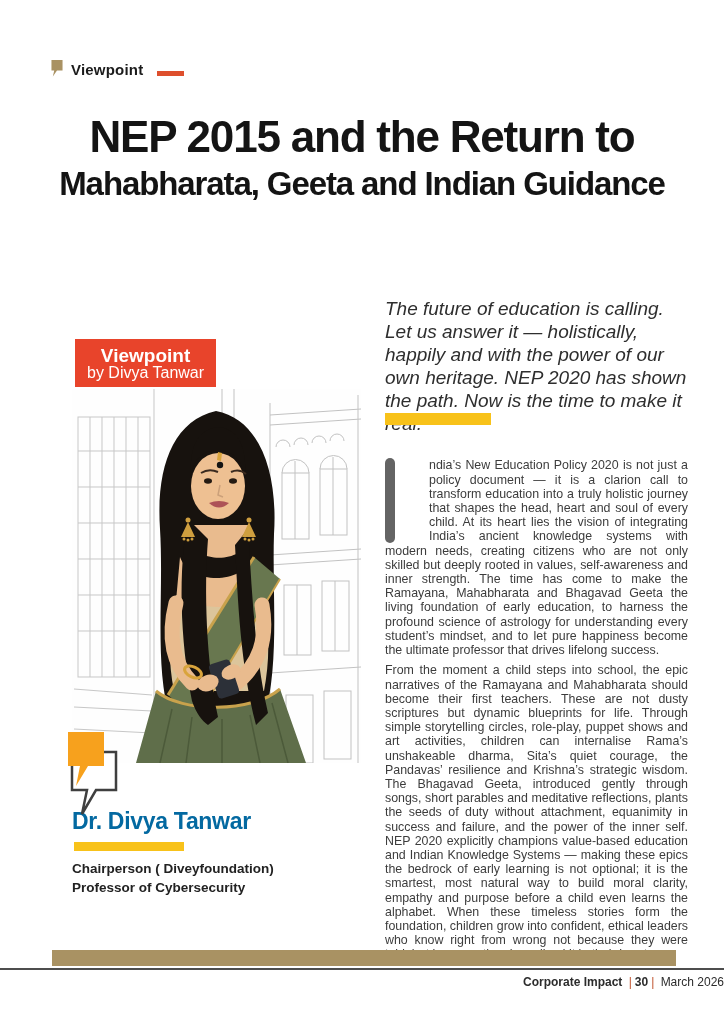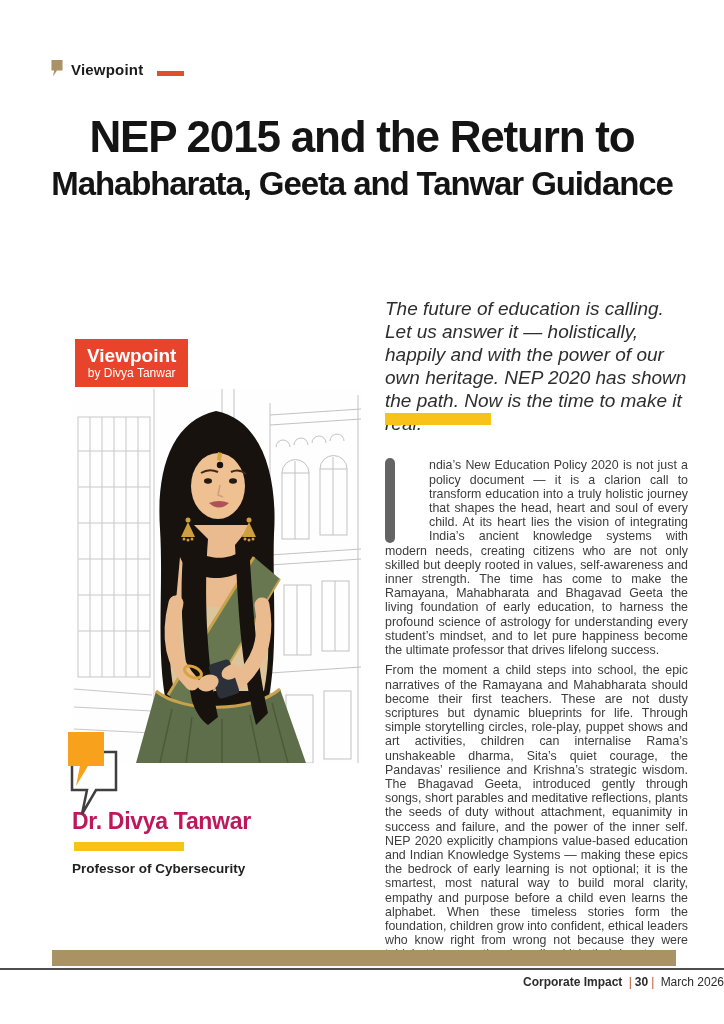--- a/index.html
+++ b/index.html
@@ -21,27 +21,27 @@
   .section-tag .label{font-size:15px;font-weight:bold;color:#1b1b1b;letter-spacing:0.2px;}
   .section-tag .dash{width:27px;height:5px;background:#de4f2d;margin-left:7px;margin-top:8px;}
   
   .headline{position:absolute;left:18px;right:18px;top:110px;text-align:center;color:#141414;}
   .headline .l1{font-size:44px;font-weight:bold;letter-spacing:-1.2px;line-height:54px;white-space:nowrap;}
   .headline .l2{font-size:33px;font-weight:bold;letter-spacing:-1.1px;line-height:40px;white-space:nowrap;}
   
   .badge{position:absolute;left:75px;top:339px;background:var(--accent_red);color:#fff;
     padding:6px 12px 7px 12px;text-align:center;z-index:3;}
   .badge .b-title{font-size:19px;font-weight:bold;line-height:21px;}
-  .badge .b-byline{font-size:12px;line-height:14px;}
+  .badge .b-byline{font-size:16px;line-height:14px;}
   
   .photo{position:absolute;left:72px;top:389px;width:289px;height:374px;z-index:1;background:#fff;}
   
   .quote-mark{position:absolute;left:64px;top:732px;z-index:4;}
   
-  .author-name{position:absolute;left:72px;top:808px;font-size:23px;font-weight:bold;letter-spacing:-0.3px;color:#be185d;}
+  .author-name{position:absolute;left:72px;top:808px;font-size:23px;font-weight:bold;letter-spacing:-0.3px;color:#0369a1;}
   .author-underline{position:absolute;left:74px;top:842px;width:110px;height:9px;background:var(--accent_yellow);}
   .author-roles{position:absolute;left:72px;top:859px;font-size:13.5px;font-weight:bold;line-height:19px;color:#222;}
   
   .intro-quote{position:absolute;left:385px;top:297px;width:303px;font-size:19px;line-height:23px;
     font-style:italic;color:#2e2e2e;}
   .quote-underline{position:absolute;left:385px;top:413px;width:106px;height:12px;background:var(--accent_yellow);}
   .para{position:absolute;left:385px;width:303px;font-size:12.4px;line-height:14.2px;
     text-align:justify;color:var(--text_body);}
   .para1{top:446px;}
   .para2{top:651px;}
@@ -61,21 +61,21 @@
 <div class="section-tag">
   <svg width="14" height="18" viewBox="0 0 40 52">
     <path d="M4 0 H36 V30 L20 30 L8 48 L12 30 H4 Z" fill="#a99263"></path>
   </svg>
   <span class="label">Viewpoint</span>
   <span class="dash"></span>
 </div>
 
 <div class="headline">
   <div class="l1">NEP 2015 and the Return to</div>
-  <div class="l2">Mahabharata, Geeta and Tanwar Guidance</div>
+  <div class="l2">Mahabharata, Geeta and Indian Guidance</div>
 </div>
 
 <div class="badge">
   <div class="b-title">Viewpoint</div>
   <div class="b-byline">by Divya Tanwar</div>
 </div>
 
 <div class="photo">
   <svg width="289" height="374" viewBox="0 0 289 374">
     <rect x="0" y="0" width="289" height="374" fill="#fefefe"></rect>
@@ -177,20 +177,21 @@
 <div class="quote-mark">
   <svg width="66" height="86" viewBox="0 0 66 86">
     <path d="M8 20 H52 V58 L32 58 L18 82 L23 58 H8 Z" fill="#ffffff" stroke="#3f3f3f" stroke-width="2.5"></path>
     <path d="M4 0 H40 V34 L24 34 L12 54 L16 34 H4 Z" fill="#f7a11d"></path>
   </svg>
 </div>
 
 <div class="author-name">Dr. Divya Tanwar</div>
 <div class="author-underline"></div>
 <div class="author-roles">
+  <div>Chairperson ( Diveyfoundation)</div>
   <div>Professor of Cybersecurity</div>
 </div>
 
 <div class="intro-quote">The future of education is calling. Let us answer it — holistically, happily and with the power of our own heritage. NEP 2020 has shown the path. Now is the time to make it real.</div>
 <div class="quote-underline"></div>
 
 <p class="para para1"><span class="dropcap">
       <span class="dropcap-letter">I</span>
     </span><span>ndia’s New Education Policy 2020 is not just a policy document — it is a clarion call to transform education into a truly holistic journey that shapes the head, heart and soul of every child. At its heart lies the vision of integrating India’s ancient knowledge systems with modern needs, creating citizens who are not only skilled but deeply rooted in values, self-awareness and inner strength. The time has come to make the Ramayana, Mahabharata and Bhagavad Geeta the living foundation of early education, to harness the profound science of astrology for understanding every student’s mindset, and to let pure happiness become the ultimate professor that drives lifelong success.</span></p>
 

